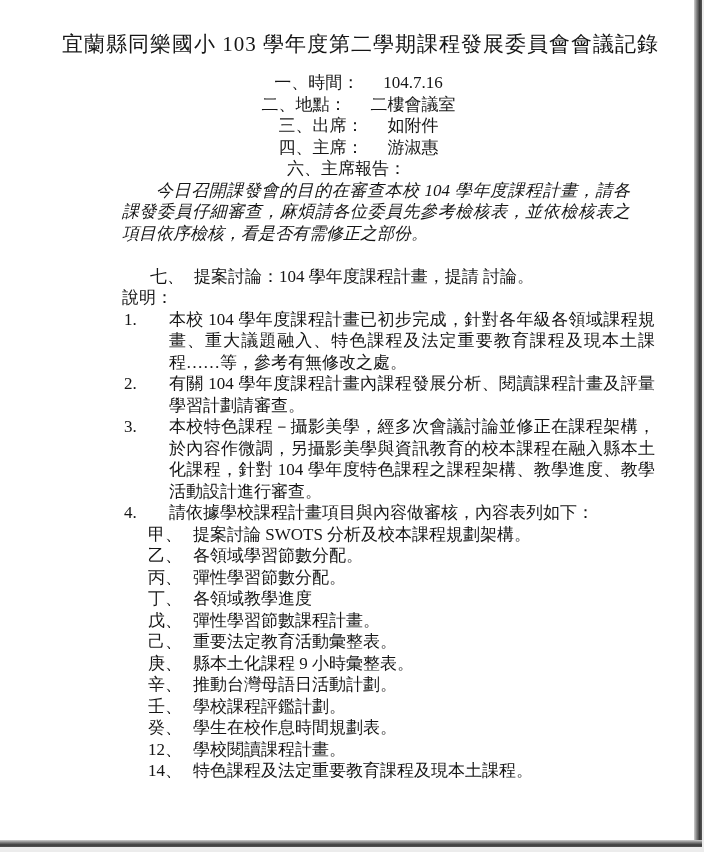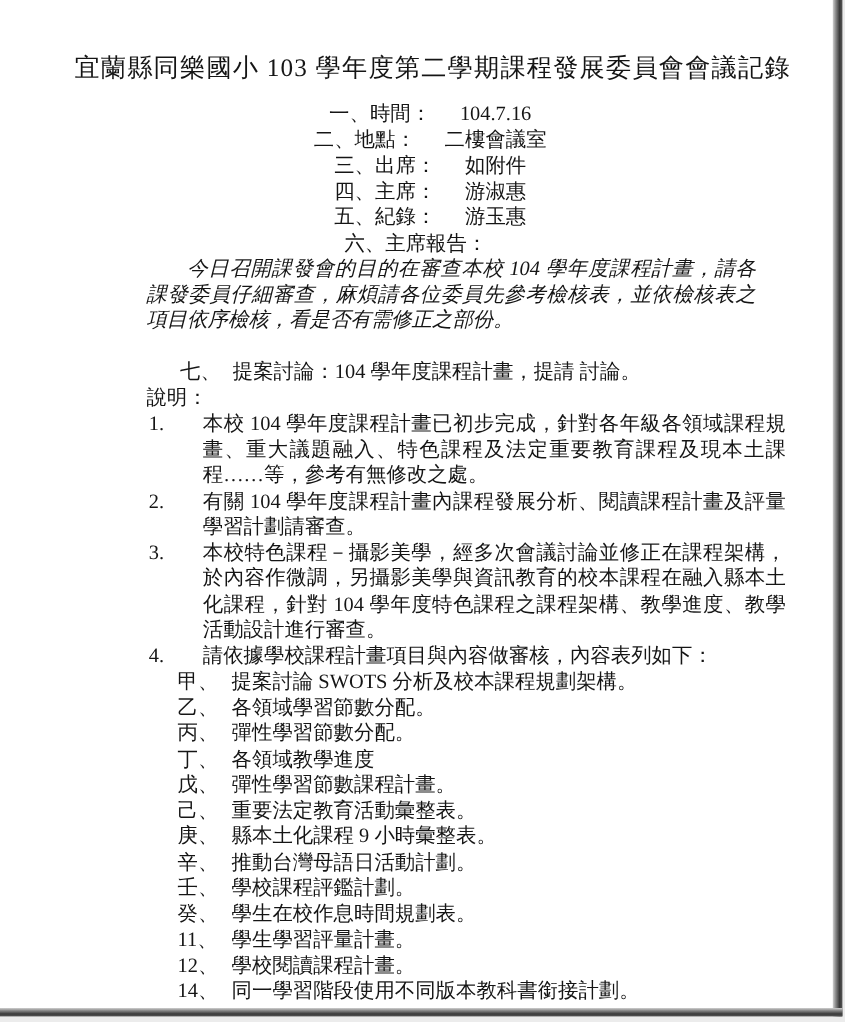--- a/index.html
+++ b/index.html
@@ -15,21 +15,21 @@
     left: 0; top: 0;
     width: 704px; height: 852px;
     background: #ececec;
   }
   .page {
     position: absolute;
     left: 0; top: 0;
     width: 695px; height: 841px;
     background: #ffffff;
     color: #151515;
-    padding: 44px 40px 0 62px;
+    padding: 32px 40px 0 62px;
     overflow: hidden;
   }
   .edge-right {
     position: absolute;
     left: 694px; top: 0;
     width: 8px; height: 847px;
     background: linear-gradient(to right, #cfcfcf 0%, #8a8a8a 30%, #3a3a3a 70%, #555555 100%);
   }
   .edge-bottom {
     position: absolute;
@@ -83,24 +83,20 @@
       <span class="info-label">二、地點：</span>
       <span class="info-value">二樓會議室</span>
     </div>
     <div class="info-row">
       <span class="info-label">三、出席：</span>
       <span class="info-value">如附件</span>
     </div>
     <div class="info-row">
       <span class="info-label">四、主席：</span>
       <span class="info-value">游淑惠</span>
-    </div>
-    <div class="info-row">
-      <span class="info-label">五、紀錄：</span>
-      <span class="info-value">游玉惠</span>
     </div>
     <div class="info-row">
       <span class="info-label">六、主席報告：</span>
       <span class="info-value"></span>
     </div>
 
     <p class="report-para">今日召開課發會的目的在審查本校 104 學年度課程計畫，請各課發委員仔細審查，麻煩請各位委員先參考檢核表，並依檢核表之項目依序檢核，看是否有需修正之部份。</p>
 
     <div class="blank-line"></div>
 
@@ -162,29 +158,25 @@
     </div>
     <div class="check-item">
       <span class="check-marker">壬、</span>
       <span class="check-text">學校課程評鑑計劃。</span>
     </div>
     <div class="check-item">
       <span class="check-marker">癸、</span>
       <span class="check-text">學生在校作息時間規劃表。</span>
     </div>
     <div class="check-item">
-      <span class="check-marker">11、</span>
-      <span class="check-text">學生學習評量計畫。</span>
-    </div>
-    <div class="check-item">
       <span class="check-marker">12、</span>
       <span class="check-text">學校閱讀課程計畫。</span>
     </div>
     <div class="check-item">
       <span class="check-marker">14、</span>
-      <span class="check-text">同一學習階段使用不同版本教科書銜接計劃。</span>
+      <span class="check-text">特色課程及法定重要教育課程及現本土課程。</span>
     </div>
 
   </div>
 
   <div class="edge-right"></div>
   <div class="edge-bottom"></div>
 </div>
 
 </body></html>

